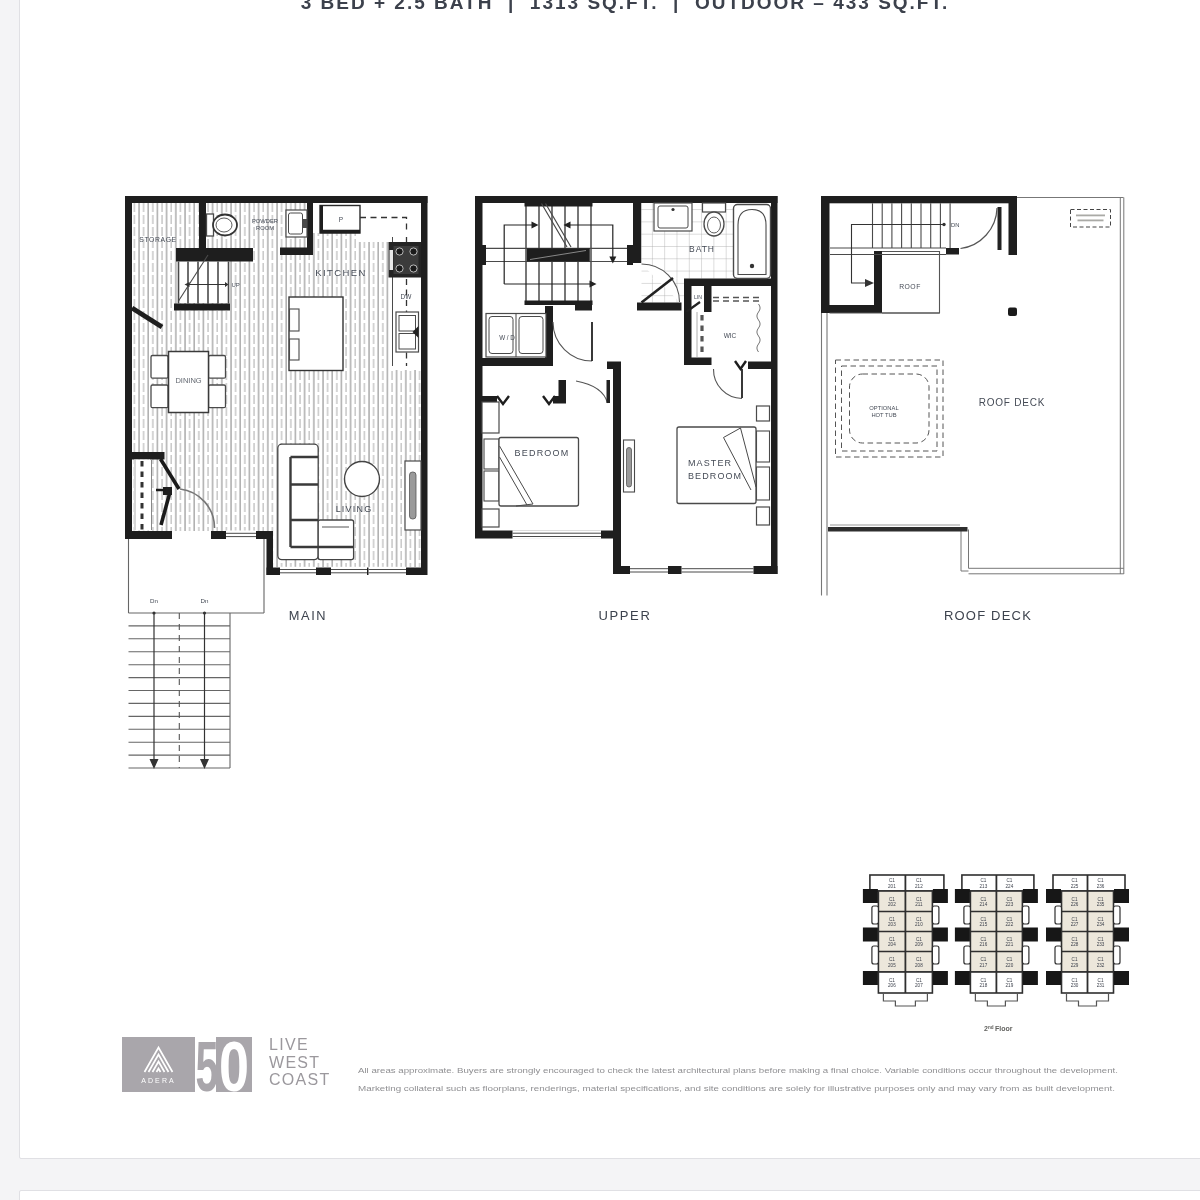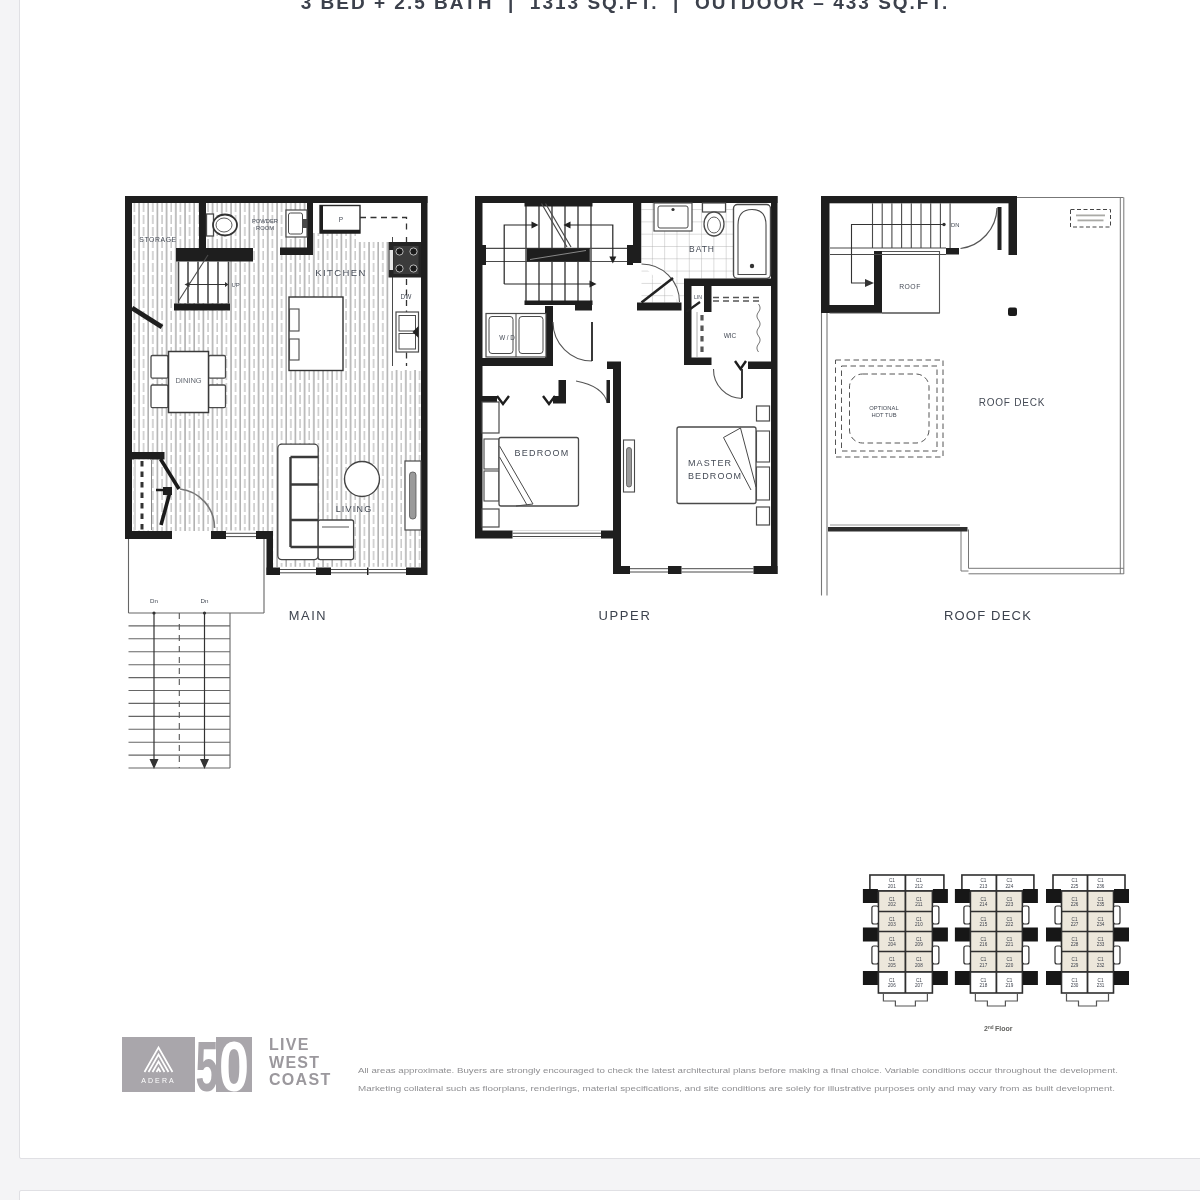--- a/index.html
+++ b/index.html
@@ -660,14 +660,14 @@
 <path d="M34.5 35 L36.5 31.5 L38.5 35"></path>
 </g>
 <text x="36.5" y="45.5" font-size="7" letter-spacing="2.1" text-anchor="middle" fill="#fff" font-family="Liberation Sans">ADERA</text>
 
 <text x="73.5" y="54" font-size="70" font-weight="bold" fill="#a9a6ab" font-family="Liberation Sans" textLength="23" lengthAdjust="spacingAndGlyphs">5</text>
 
 <text x="112" y="54" font-size="70" font-weight="bold" fill="#fff" font-family="Liberation Sans" text-anchor="middle" textLength="30" lengthAdjust="spacingAndGlyphs">0</text>
 </svg>
     </div>
 
-<div class="abs" style="left:269px;top:1036px;font-size:16px;font-weight:bold;line-height:17.5px;letter-spacing:1.3px;color:#9b989d;">LIVE<br>WEST<br>COAST</div>
+<div class="abs" style="left:269px;top:1036px;font-size:16px;font-weight:normal;line-height:17.5px;letter-spacing:1.3px;color:#9b989d;">LIVE<br>WEST<br>COAST</div>
 </div>
 
 </body></html>

